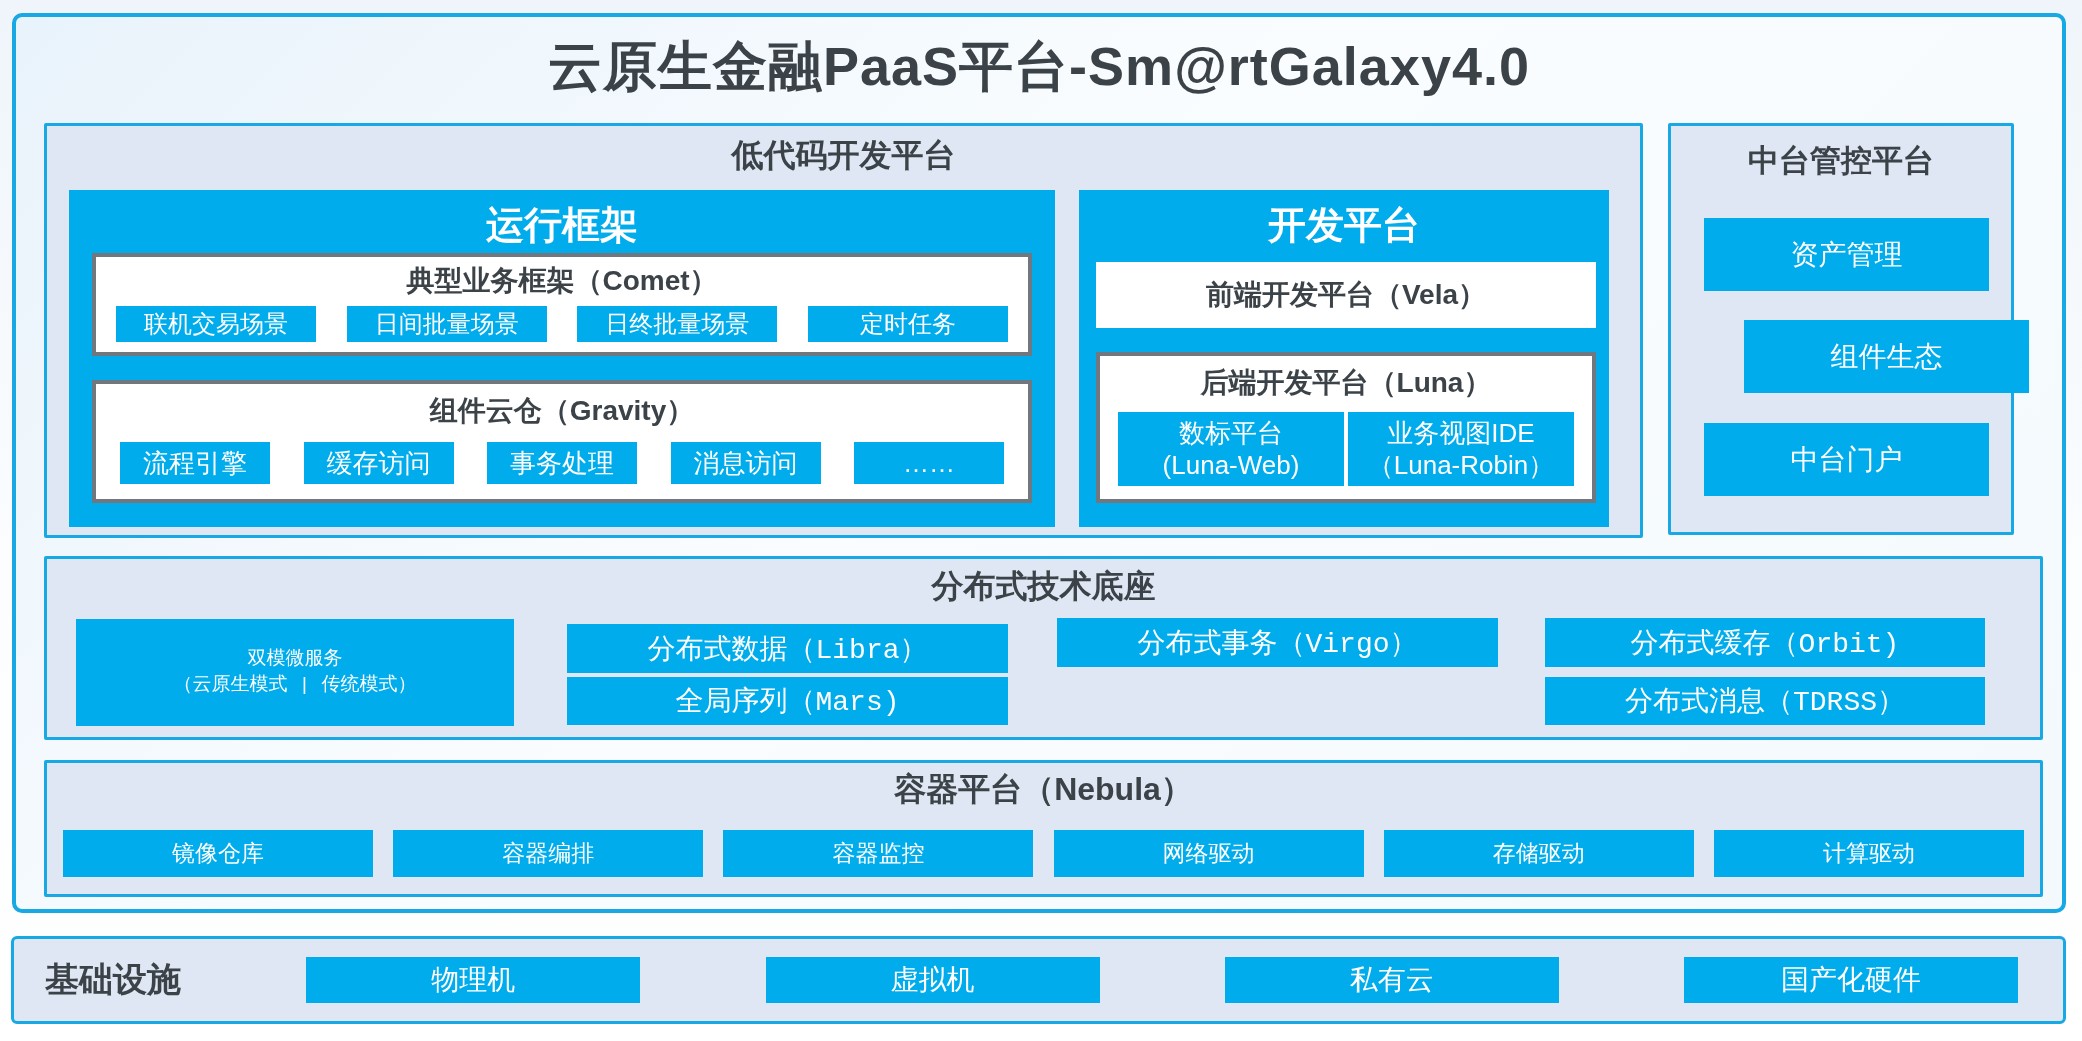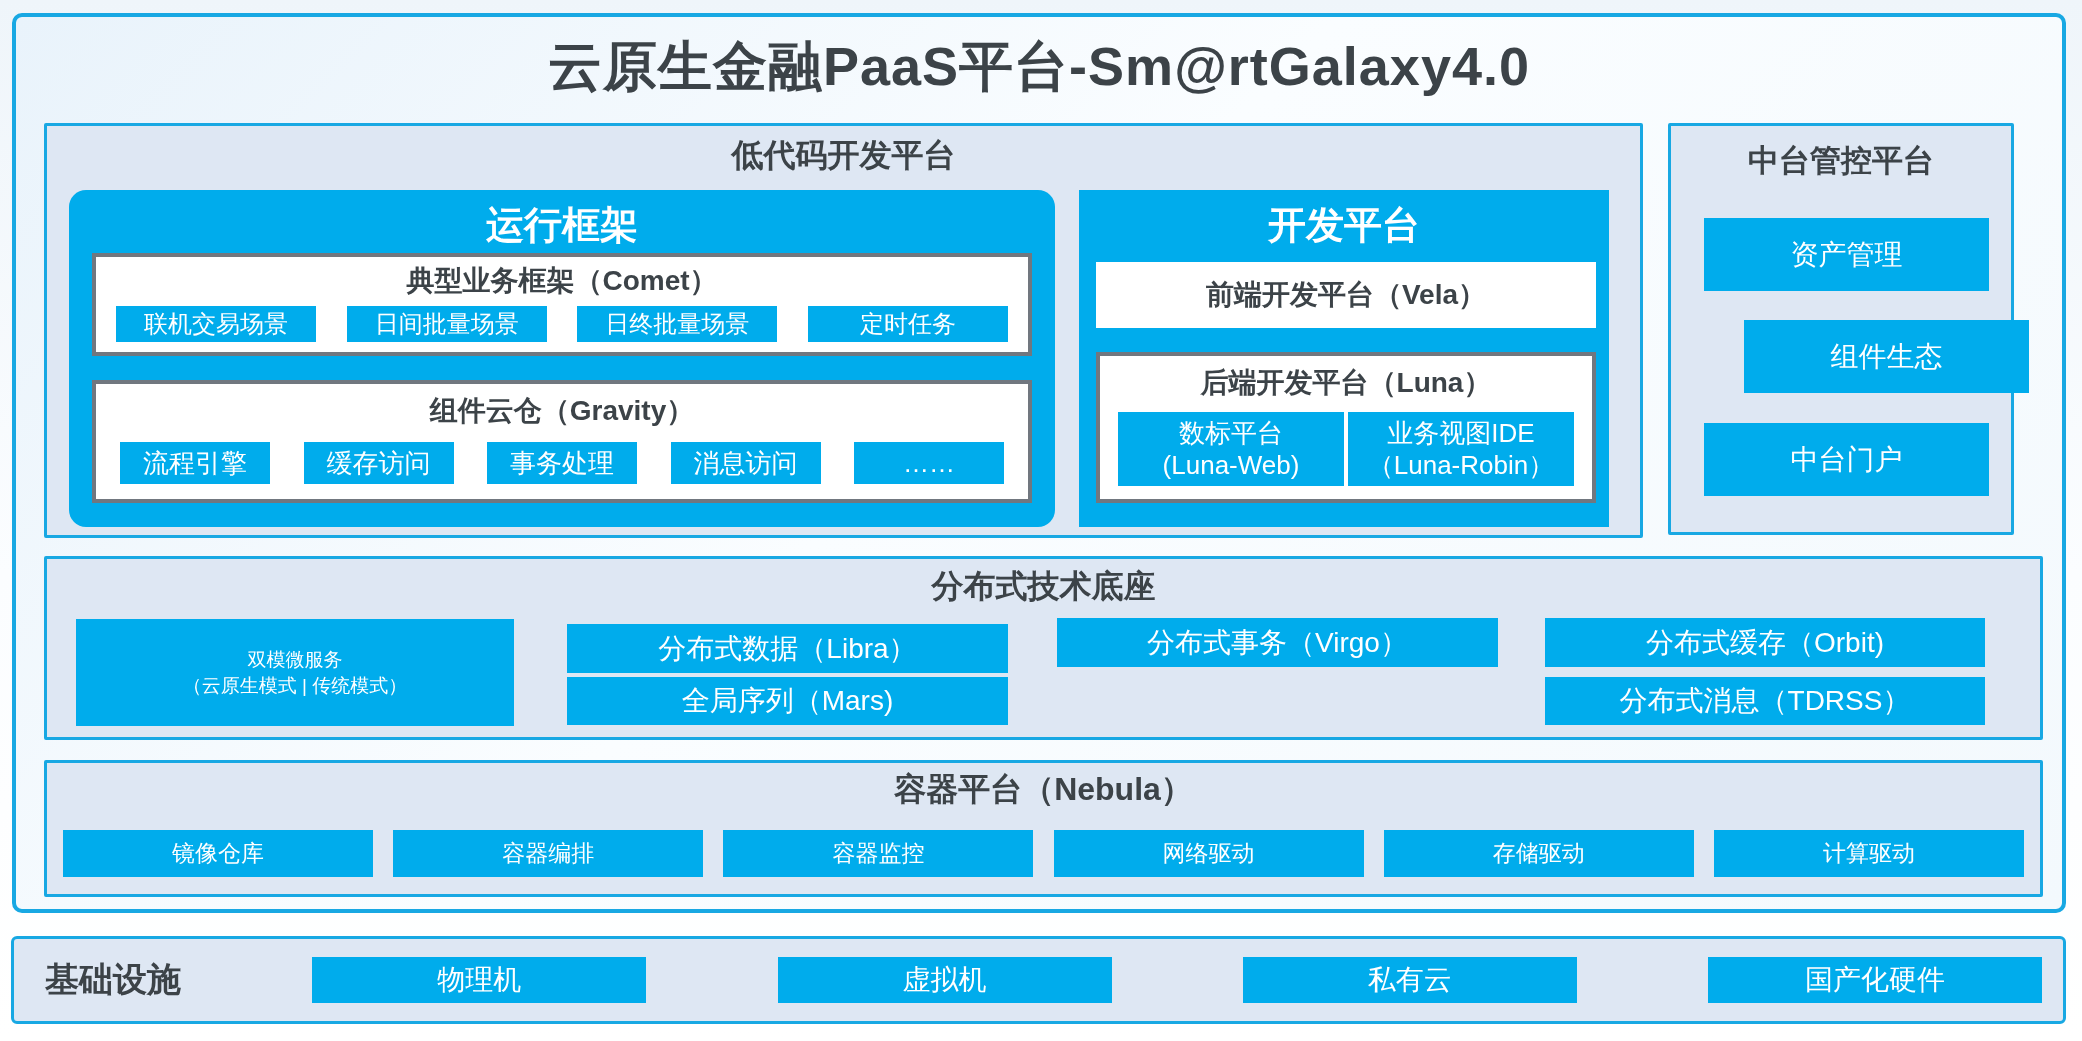--- a/index.html
+++ b/index.html
@@ -84,37 +84,37 @@
   .nebula-row .flex-btn{flex:0 0 310px;font-size:23px;}
 
   
   .infra-box{
     position:absolute;left:11px;top:936px;width:2055px;height:88px;
     box-sizing:border-box;border:3px solid var(--border_cyan,#18A8E3);border-radius:6px;
     background:var(--panel_bg,#DEE7F3);
   }
   .infra-inner{
     height:100%;display:flex;align-items:center;justify-content:space-between;
-    padding:0 21px 0 31px;box-sizing:border-box;
+    padding:0 45px 0 31px;box-sizing:border-box;
   }
   .infra-label{font-size:34px;font-weight:700;color:var(--dark_text,#3C4348);}
   .infra-inner .flex-btn{flex:0 0 334px;height:46px;font-size:28px;}
 </style>
 </head>
 <body>
 
 <div class="stage">
 
   <div class="main-box">
     <div class="main-title">云原生金融PaaS平台-Sm@rtGalaxy4.0</div>
 
     <div class="panel" style="left:28px;top:106px;width:1599px;height:415px;">
       <div class="panel-header" style="top:8px;">低代码开发平台</div>
 
-      <div class="blue-panel" style="left:22px;top:64px;width:986px;height:337px;border-radius:17px;">
+      <div class="blue-panel" style="left:22px;top:64px;width:986px;height:337px;">
         <div class="blue-panel-title" style="top:10px;">运行框架</div>
 
         <div class="white-box" style="left:23px;top:63px;width:940px;height:103px;">
           <div class="box-title" style="top:5px;">典型业务框架（Comet）</div>
           <div class="row comet-row">
             <div class="flex-btn">联机交易场景</div>
             <div class="flex-btn">日间批量场景</div>
             <div class="flex-btn">日终批量场景</div>
             <div class="flex-btn">定时任务</div>
           </div>
@@ -153,21 +153,21 @@
       </div>
     </div>
 
     <div class="panel" style="left:1652px;top:106px;width:346px;height:412px;text-decoration:underline;">
       <div class="panel-header" style="top:14px;font-size:31px;">中台管控平台</div>
       <div class="blue-btn mid-btn" style="top:92px;">资产管理</div>
       <div class="blue-btn mid-btn" style="top:194px;margin-left:40px;">组件生态</div>
       <div class="blue-btn mid-btn" style="top:297px;">中台门户</div>
     </div>
 
-    <div class="panel" style="left:28px;top:539px;width:1999px;height:184px;">
+    <div class="panel" style="left:28px;top:539px;width:1999px;height:184px;font-family:Liberation Mono, monospace;">
       <div class="panel-header" style="top:6px;">分布式技术底座</div>
 
       <div class="blue-btn dual-box">
         <span>双模微服务</span>
         <span>（云原生模式 | 传统模式）</span>
       </div>
 
       <div class="blue-btn d-box" style="left:520px;top:65px;width:441px;">分布式数据（Libra）</div>
       <div class="blue-btn d-box" style="left:520px;top:118px;width:441px;height:48px;">全局序列（Mars)</div>
       <div class="blue-btn d-box" style="left:1010px;top:59px;width:441px;">分布式事务（Virgo）</div>

